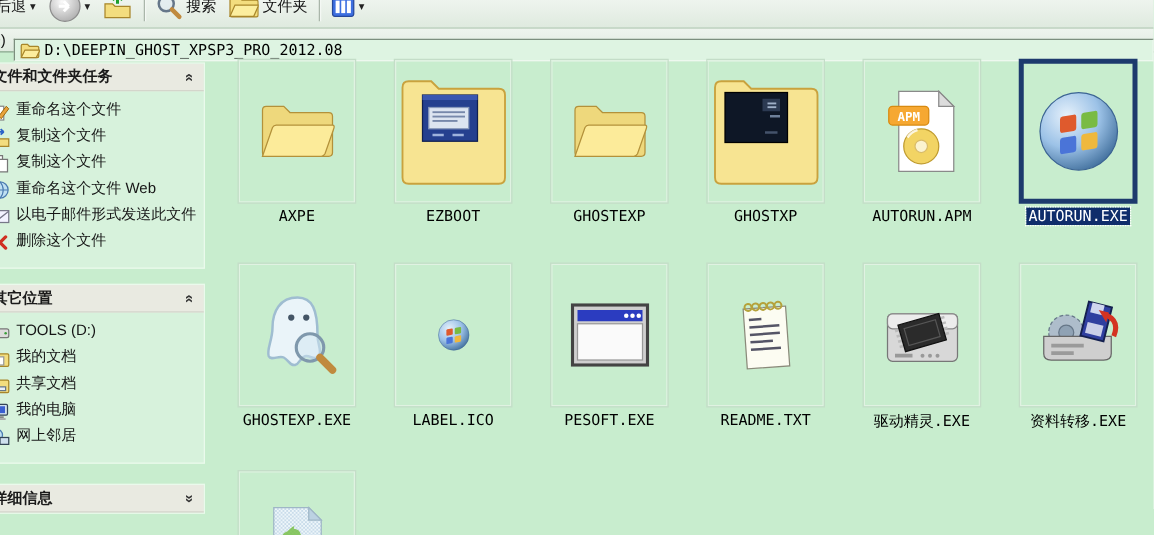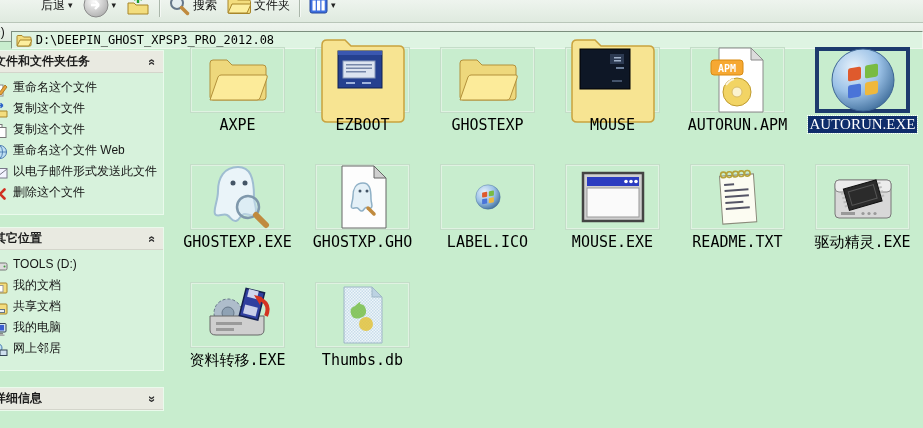--- a/index.html
+++ b/index.html
@@ -1,21 +1,21 @@
 <!DOCTYPE html>
 <html><head>
 <meta charset="utf-8">
 <style>
   html,body{margin:0;padding:0;}
   .window{position:relative;width:923px;height:428px;overflow:hidden;
     background:#c8edce;font-family:"Liberation Sans",sans-serif;color:#111;}
 
   
   .toolbar{position:absolute;top:0;left:0;right:0;height:22px;overflow:hidden;
-    background:linear-gradient(#eef4ee,#dfeadf);border-bottom:1px solid #b9c6b9;padding-left:44px;}
+    background:linear-gradient(#eef4ee,#dfeadf);border-bottom:1px solid #b9c6b9;}
   .toolbar-row{display:flex;align-items:center;height:34px;margin-top:-12px;padding-left:0;}
   .tb-btn{display:flex;align-items:center;gap:3px;padding:0 5px;font-size:12px;color:#111;}
   .caret{font-size:9px;color:#222;}
   .tb-sep{width:1px;height:24px;background:#aab6aa;margin:0 4px;box-shadow:1px 0 0 #f4f8f4;}
   .back-label{margin-left:-8px;}
 
   
   .addressbar{position:absolute;top:23px;left:0;right:0;height:18px;
     background:linear-gradient(#eef4ee,#dfeadf);display:flex;align-items:center;
     border-bottom:1px solid #8aa58f;font-size:12px;}
@@ -36,26 +36,26 @@
     font-size:12px;line-height:15px;color:#161616;cursor:default;}
   .task svg{flex:0 0 auto;margin-top:1px;}
   .p1{margin-top:9px;}
   .p2{margin-top:12px;}
   .p3{margin-top:16px;}
 
   
   .main-grid{position:absolute;left:190px;top:47px;display:grid;
     grid-template-columns:repeat(6,95px);column-gap:30px;row-gap:30px;}
   .cell{width:95px;display:flex;flex-direction:column;align-items:center;}
-  .thumb{box-sizing:border-box;width:95px;height:66px;border:1px solid #c4ddc8;
+  .thumb{box-sizing:border-box;width:95px;height:116px;border:1px solid #c4ddc8;
     box-shadow:inset 0 0 0 1px #e0f2e2;display:flex;align-items:center;justify-content:center;}
   .cell.selected .thumb{border:4px solid #1d3a6d;box-shadow:none;}
-  .flabel{margin-top:3px;font-family:"DejaVu Sans Mono",monospace;font-size:15px;
+  .flabel{margin-top:3px;font-family:"DejaVu Sans Mono",monospace;font-size:12px;
     color:#000;white-space:nowrap;}
-  .cell.selected .flabel{background:#0f2d6b;color:#fff;outline:1px dotted #fff;padding:0 2px;font-family:Liberation Serif, serif;}
+  .cell.selected .flabel{background:#0f2d6b;color:#fff;outline:1px dotted #fff;padding:0 2px;}
 </style>
 </head>
 <body>
 
 <div class="window">
 
   <svg width="0" height="0" style="position:absolute">
     <defs>
       <radialGradient id="orb" cx="35%" cy="30%" r="75%">
         <stop offset="0%" stop-color="#e6f1fb"></stop>
@@ -290,21 +290,21 @@
         <svg width="86" height="88" viewBox="0 0 86 88">
           <path d="M2 9 q0 -5 5 -5 h18 l6 6 h48 q5 0 5 5 v66 q0 5 -5 5 H7 q-5 0 -5 -5 z" fill="#f7e492" stroke="#c9a23e" stroke-width="1.5"></path>
           <rect x="10" y="13" width="50" height="40" fill="#0e1726" stroke="#000"></rect>
           <rect x="40" y="18" width="14" height="10" fill="#2c3a52"></rect>
           <rect x="44" y="21" width="7" height="1.5" fill="#9fb0c8"></rect>
           <rect x="44" y="24" width="7" height="1.5" fill="#9fb0c8"></rect>
           <rect x="46" y="31" width="8" height="2" fill="#6d7f99"></rect>
           <rect x="42" y="44" width="10" height="2" fill="#44536b"></rect>
         </svg>
       </div>
-      <div class="flabel">MOUSE</div>
+      <div class="flabel">GHOSTXP</div>
     </div>
 
     <div class="cell">
       <div class="thumb">
         <svg width="56" height="66" viewBox="0 0 56 66">
           <path d="M9 1 h32 l12 12 v52 h-44 z" fill="#fff" stroke="#8a8a8a"></path>
           <path d="M41 1 l12 12 h-12 z" fill="#dcdcdc" stroke="#8a8a8a"></path>
           <rect x="1" y="13" width="32" height="15" rx="3" fill="#f6a832" stroke="#d88a10"></rect>
           <text x="17" y="24.5" font-size="10" font-weight="bold" fill="#fff" text-anchor="middle" font-family="DejaVu Sans Mono, monospace">APM</text>
           <circle cx="27" cy="45" r="14" fill="#f2d464" stroke="#bf9b2f"></circle>
@@ -331,33 +331,20 @@
           <path d="M36 6 C22 6 16 17 16 30 C16 40 11 48 13 53 C15 57 21 52 25 54 C29 56 30 61 34 60 C38 59 38 54 42 53 C46 52 50 57 53 53 C56 49 52 44 52 36 C52 16 48 6 36 6 Z" fill="#eaf4f9" stroke="#9fbdd1" stroke-width="2"></path>
           <circle cx="31" cy="22" r="2.5" fill="#445566"></circle>
           <circle cx="43" cy="22" r="2.5" fill="#445566"></circle>
           <circle cx="46" cy="46" r="11" fill="#cfe6f2" fill-opacity=".5" stroke="#7f98ac" stroke-width="2.5"></circle>
           <path d="M54 54 L64 64" stroke="#c08a3e" stroke-width="6" stroke-linecap="round"></path>
         </svg>
       </div>
       <div class="flabel">GHOSTEXP.EXE</div>
     </div>
 
-    <div class="cell">
-      <div class="thumb">
-        <svg width="52" height="64" viewBox="0 0 52 64">
-          <path d="M5 1 h32 l12 12 v50 h-44 z" fill="#fdfdfd" stroke="#666"></path>
-          <path d="M37 1 l12 12 h-12 z" fill="#cfcfcf" stroke="#666"></path>
-          <path d="M26 18 C19 18 16 24 16 31 C16 36 13.5 40 14.5 42.5 C15.5 44.5 18.5 42 20.5 43 C22.5 44 23 46.5 25 46 C27 45.5 27 43 29 42.5 C31 42 33 44.5 34.5 42.5 C36 40.5 34 38 34 34 C34 23 32 18 26 18 Z" fill="#e4f0f7" stroke="#8fb0c6" stroke-width="1.5"></path>
-          <circle cx="23" cy="26" r="1.5" fill="#445566"></circle>
-            <circle cx="30" cy="26" r="1.5" fill="#445566"></circle>
-          <path d="M31 43 L37 49" stroke="#c08a3e" stroke-width="3.5" stroke-linecap="round"></path>
-        </svg>
-      </div>
-      <div class="flabel">GHOSTXP.GHO</div>
-    </div>
 
 
     <div class="cell">
       <div class="thumb">
         <svg width="26" height="26" viewBox="0 0 66 66">
           <circle cx="33" cy="33" r="31" fill="url(#orb)" stroke="#3c6493"></circle>
           <use href="#winflag" x="33" y="33"></use>
         </svg>
       </div>
       <div class="flabel">LABEL.ICO</div>
@@ -367,21 +354,21 @@
       <div class="thumb">
         <svg width="64" height="52" viewBox="0 0 64 52">
           <rect x="2" y="2" width="60" height="48" fill="#cfcfcf" stroke="#444" stroke-width="2.5"></rect>
           <rect x="6" y="6" width="52" height="9" fill="#2b3cc0"></rect>
           <circle cx="45" cy="10.5" r="1.8" fill="#fff"></circle>
             <circle cx="50" cy="10.5" r="1.8" fill="#fff"></circle>
             <circle cx="55" cy="10.5" r="1.8" fill="#fff"></circle>
           <rect x="6" y="17" width="52" height="29" fill="#fafafa" stroke="#999"></rect>
         </svg>
       </div>
-      <div class="flabel">MOUSE.EXE</div>
+      <div class="flabel">PESOFT.EXE</div>
     </div>
 
     <div class="cell">
       <div class="thumb">
         <svg width="48" height="62" viewBox="0 0 48 62">
           <g transform="rotate(-4 24 31)">
             <rect x="7" y="9" width="34" height="48" fill="#fcfcf2" stroke="#8a8a7a"></rect>
             <circle cx="11" cy="8" r="2.8" fill="none" stroke="#b5a23a" stroke-width="1.6"></circle>
             <circle cx="17" cy="8" r="2.8" fill="none" stroke="#b5a23a" stroke-width="1.6"></circle>
             <circle cx="23" cy="8" r="2.8" fill="none" stroke="#b5a23a" stroke-width="1.6"></circle>

